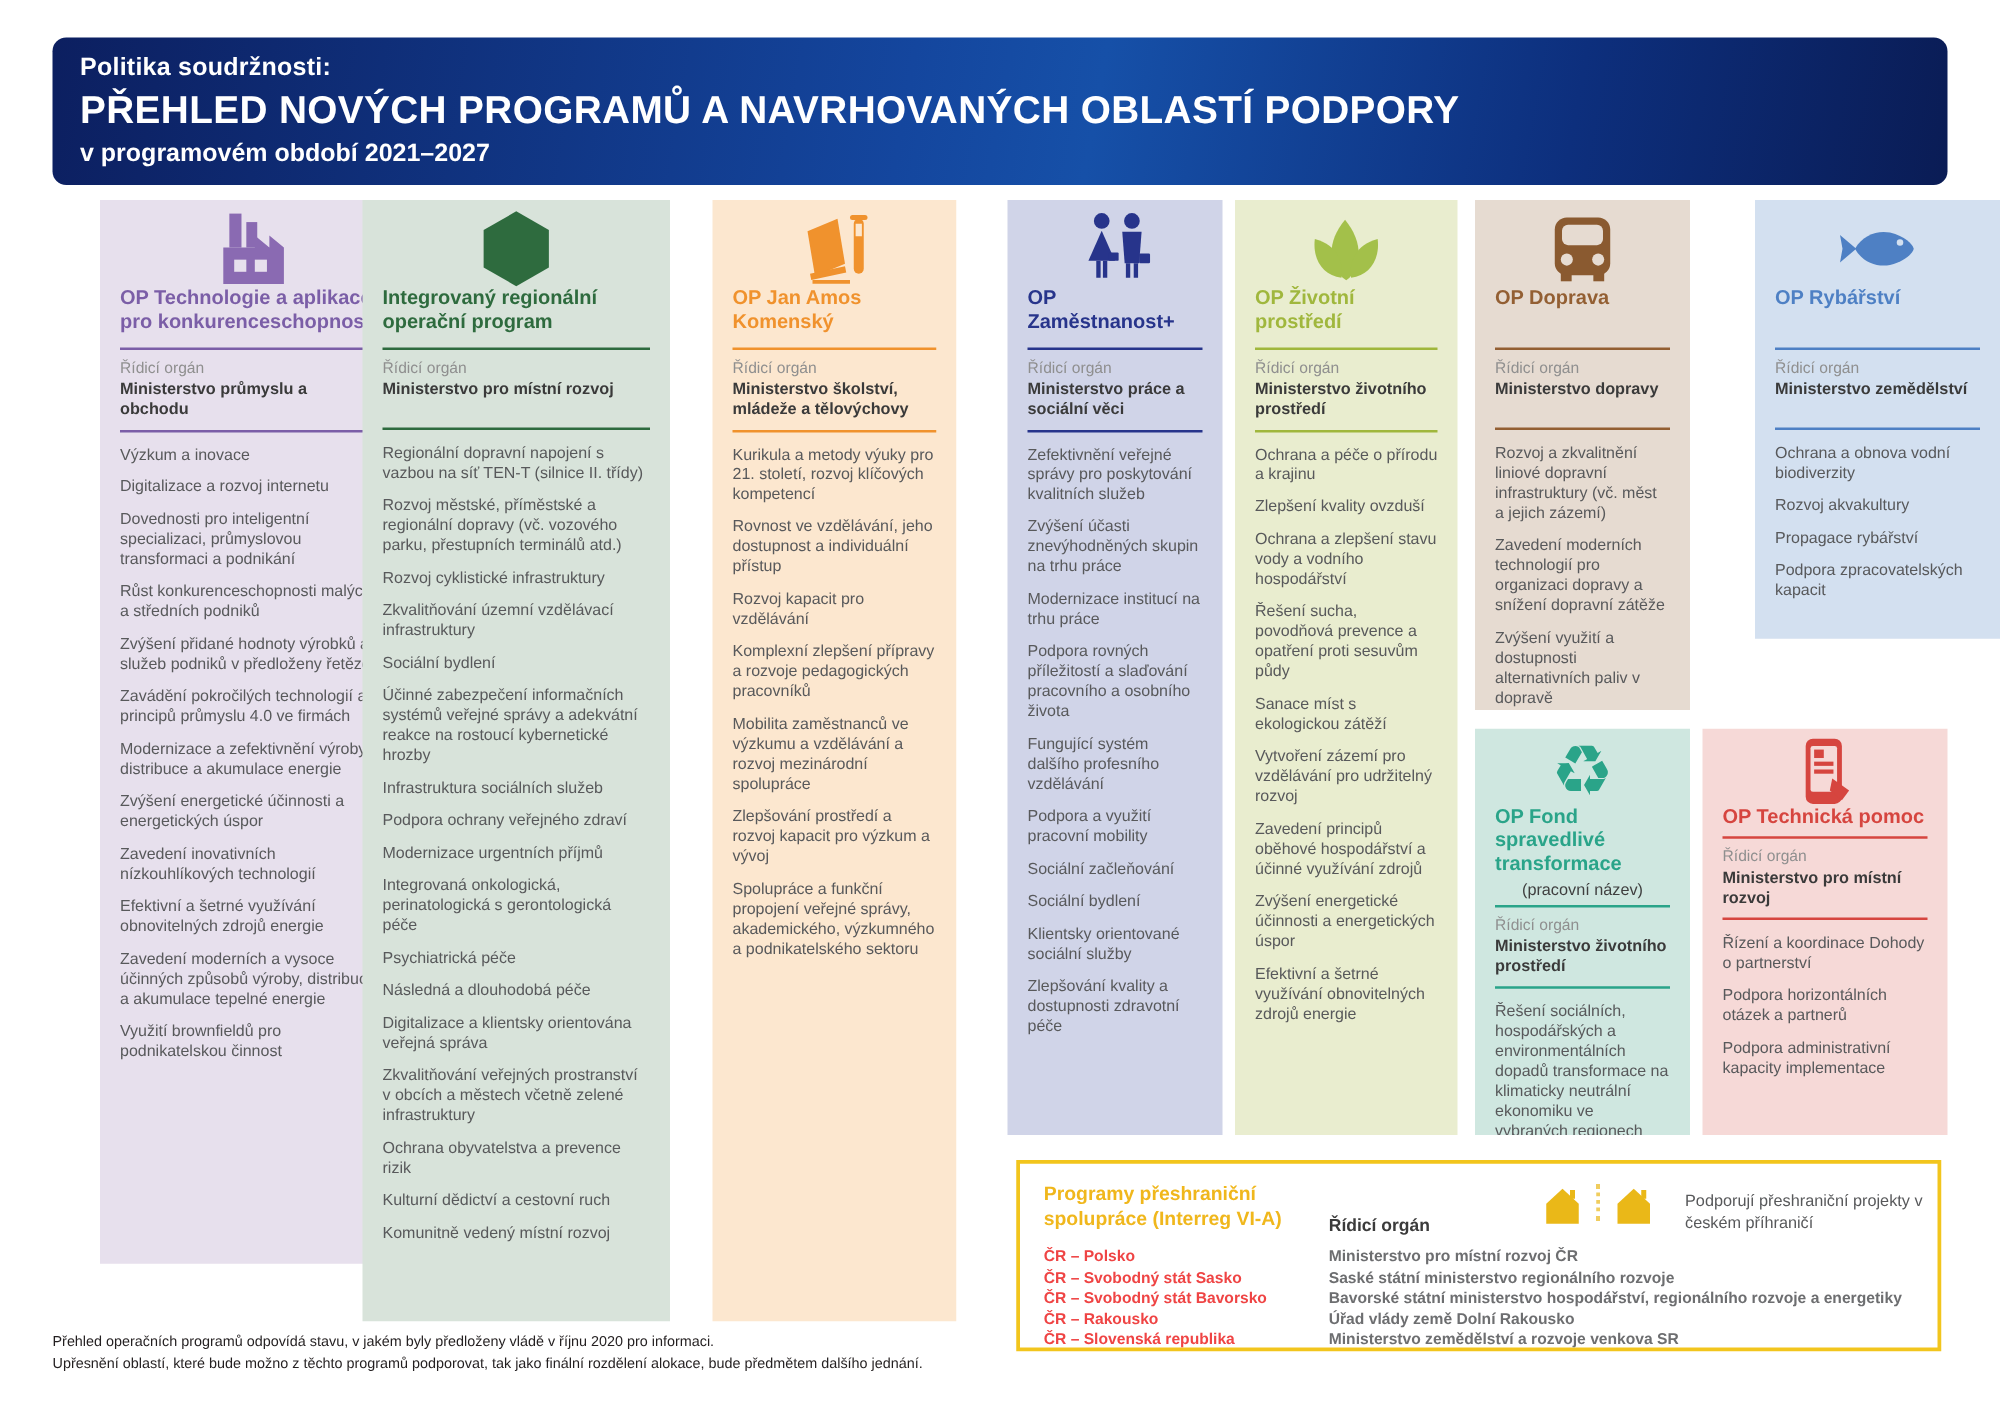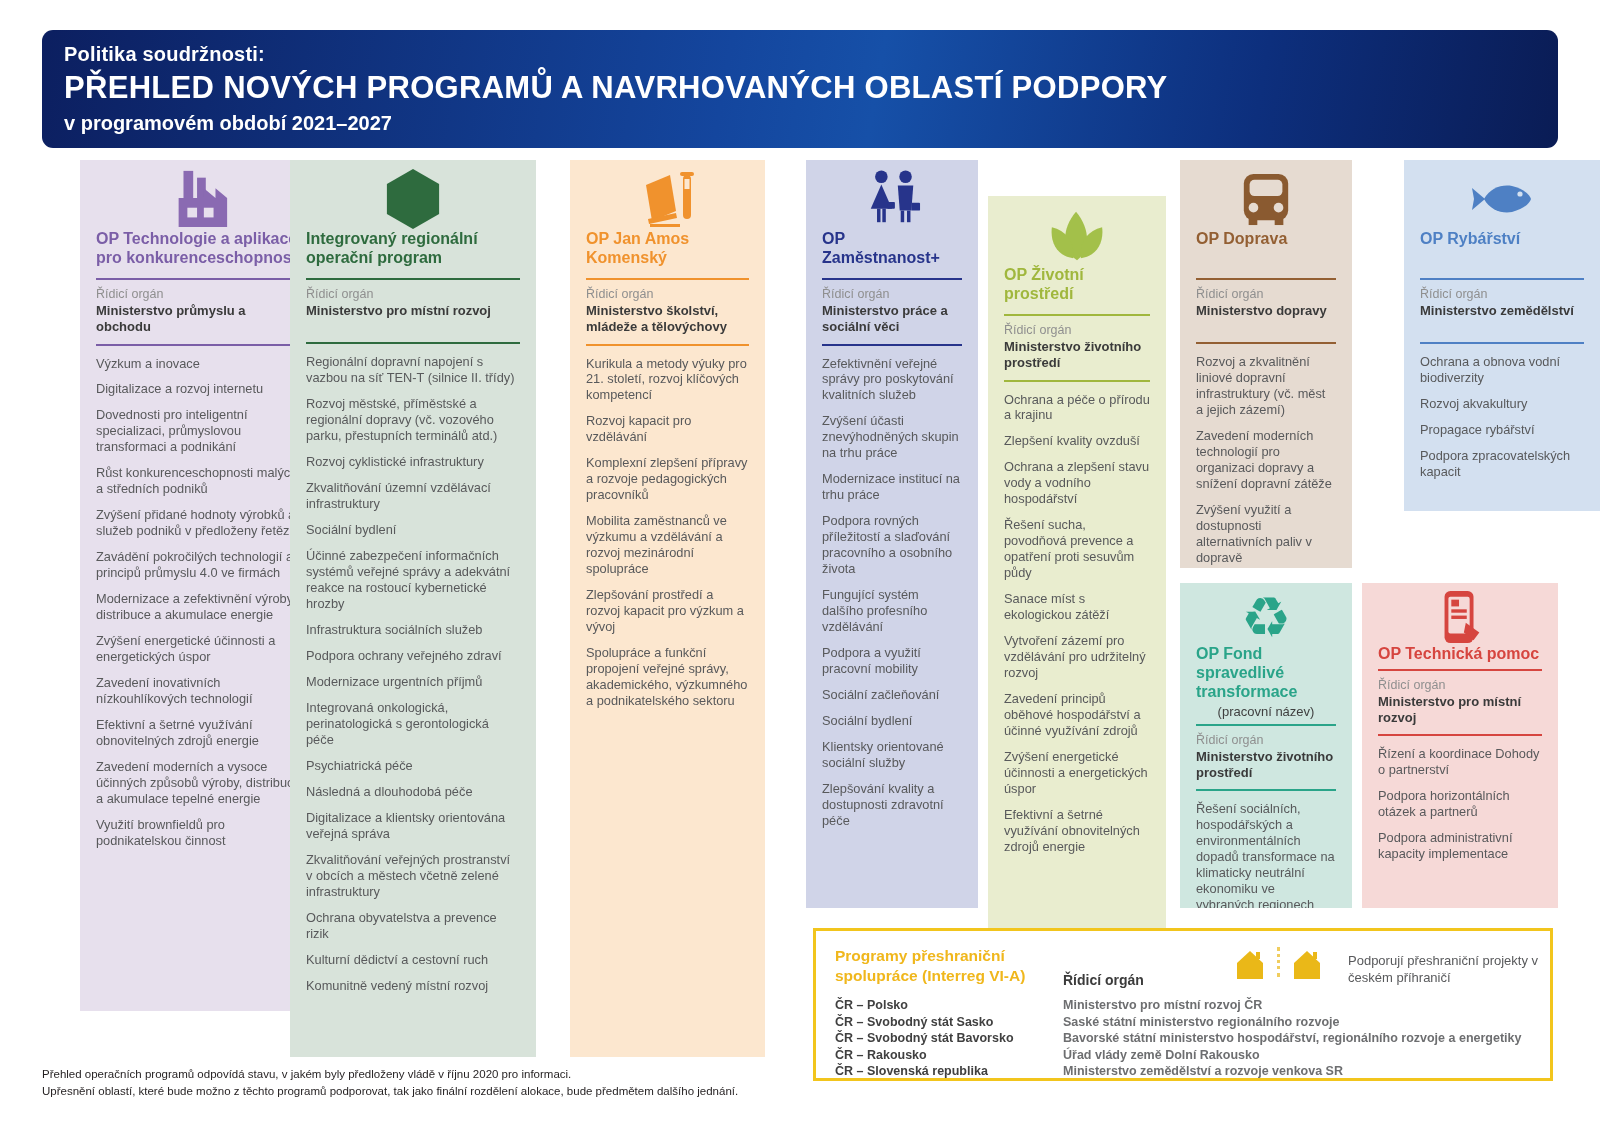--- a/index.html
+++ b/index.html
@@ -16,21 +16,21 @@
   .header .eyebrow { font-size:20px; font-weight:bold; letter-spacing:.2px; }
   .header .big-title { font-size:31px; font-weight:bold; margin-top:4px; letter-spacing:.3px; }
   .header .subtitle { font-size:20px; font-weight:bold; margin-top:6px; }
 
   
   .panel { position:absolute; top:160px; background:var(--bg); padding:0 16px 14px 16px; overflow:hidden; }
   .p1 { left:42px;   width:238px; height:851px;margin-left:38px; }
   .p2 { left:290px;  width:246px; height:897px; }
   .p3 { left:570px;  width:195px; height:897px; }
   .p4 { left:806px;  width:172px; height:748px; }
-  .p5 { left:988px;  width:178px; height:748px;margin-top:36px; }
+  .p5 { left:988px;  width:178px; height:748px; }
   .p6 { left:1180px; width:172px; height:408px; }
   .p7 { left:1404px; width:196px; height:351px; }
   .p8 { left:1180px; width:172px; top:583px; height:325px; }
   .p9 { left:1362px; width:196px; top:583px; height:325px; }
 
   .icon-row { height:70px; display:flex; align-items:center; justify-content:center; color:var(--icon); padding-top:8px; }
   .panel.short .icon-row { height:62px; }
   .title-row { min-height:48px; }
   .panel.short .title-row { min-height:0; margin-bottom:5px; }
   .ptitle { font-size:16px; line-height:1.18; font-weight:bold; color:var(--accent); }
@@ -46,21 +46,21 @@
   .recycle-glyph { font-family:"DejaVu Sans",sans-serif; font-size:56px; line-height:1; font-weight:bold; }
 
   
   .interreg { position:absolute; left:813px; top:928px; width:740px; height:153px; border:3px solid #f2c51d; background:#fff; }
   .ib-title { position:absolute; left:19px; top:15px; width:230px; color:#f0b71c; font-weight:bold; font-size:15.5px; line-height:1.3; }
   .ib-alabel { position:absolute; left:247px; top:41px; font-size:14px; font-weight:bold; color:#3b3b3b; }
   .ib-houses { position:absolute; left:414px; top:13px; display:flex; align-items:center; color:#eab818; }
   .ib-houses .dots { width:0; height:30px; border-left:3px dotted #f0cd5e; margin:0 7px; }
   .ib-note { position:absolute; left:532px; top:22px; width:205px; font-size:13px; line-height:1.3; color:#58595b; }
   .ib-rows { position:absolute; left:19px; top:67px; right:14px; display:grid; grid-template-columns:228px 1fr; row-gap:2.5px; }
-  .ib-pair { font-size:12.5px; font-weight:bold; color:#404040; }
+  .ib-pair { font-size:12.5px; font-weight:bold; color:#ef4444; }
   .ib-auth { font-size:12.5px; color:#6d6e70;font-weight:bold; }
 
   
   .footnote { position:absolute; left:42px; top:1066px; width:760px; font-size:11.5px; line-height:1.5; color:#231f20; }
 </style>
 </head>
 <body>
 
 <div class="poster">
 
@@ -150,20 +150,21 @@
     </div>
     <div class="title-row">
         <h2 class="ptitle">OP Jan Amos Komenský</h2>
       </div>
     <div class="authority-zone">
       <div class="alabel">Řídicí orgán</div>
       <div class="aname">Ministerstvo školství, mládeže a tělovýchovy</div>
     </div>
     <div class="items">
         <div class="item">Kurikula a metody výuky pro 21. století, rozvoj klíčových kompetencí</div>
+        <div class="item">Rovnost ve vzdělávání, jeho dostupnost a individuální přístup</div>
         <div class="item">Rozvoj kapacit pro vzdělávání</div>
         <div class="item">Komplexní zlepšení přípravy a rozvoje pedagogických pracovníků</div>
         <div class="item">Mobilita zaměstnanců ve výzkumu a vzdělávání a rozvoj mezinárodní spolupráce</div>
         <div class="item">Zlepšování prostředí a rozvoj kapacit pro výzkum a vývoj</div>
         <div class="item">Spolupráce a funkční propojení veřejné správy, akademického, výzkumného a podnikatelského sektoru</div>
       </div>
   </section>
 
   <section class="panel p4" style="--bg: #d0d4e8; --accent: #27348b; --icon: #27348b;">
     <div class="icon-row">

